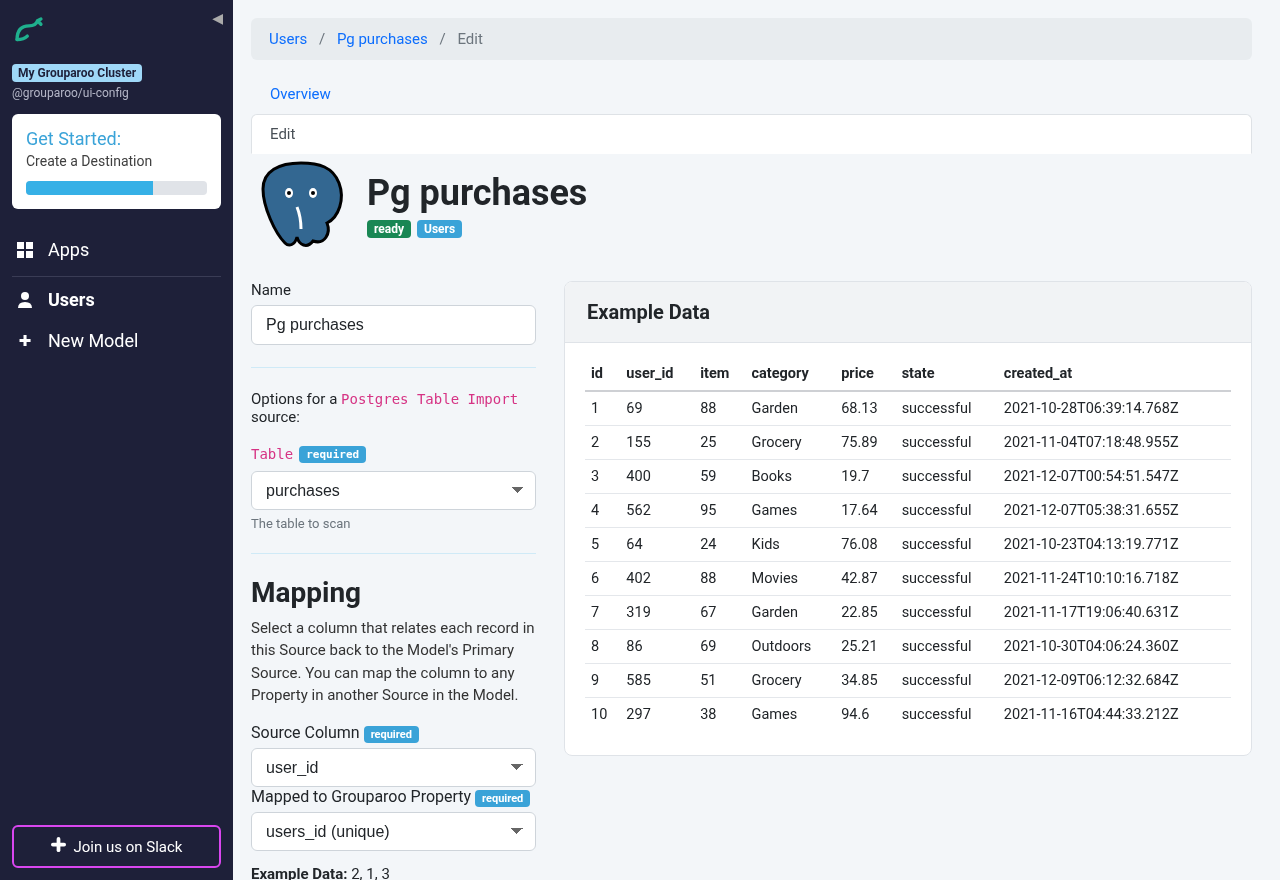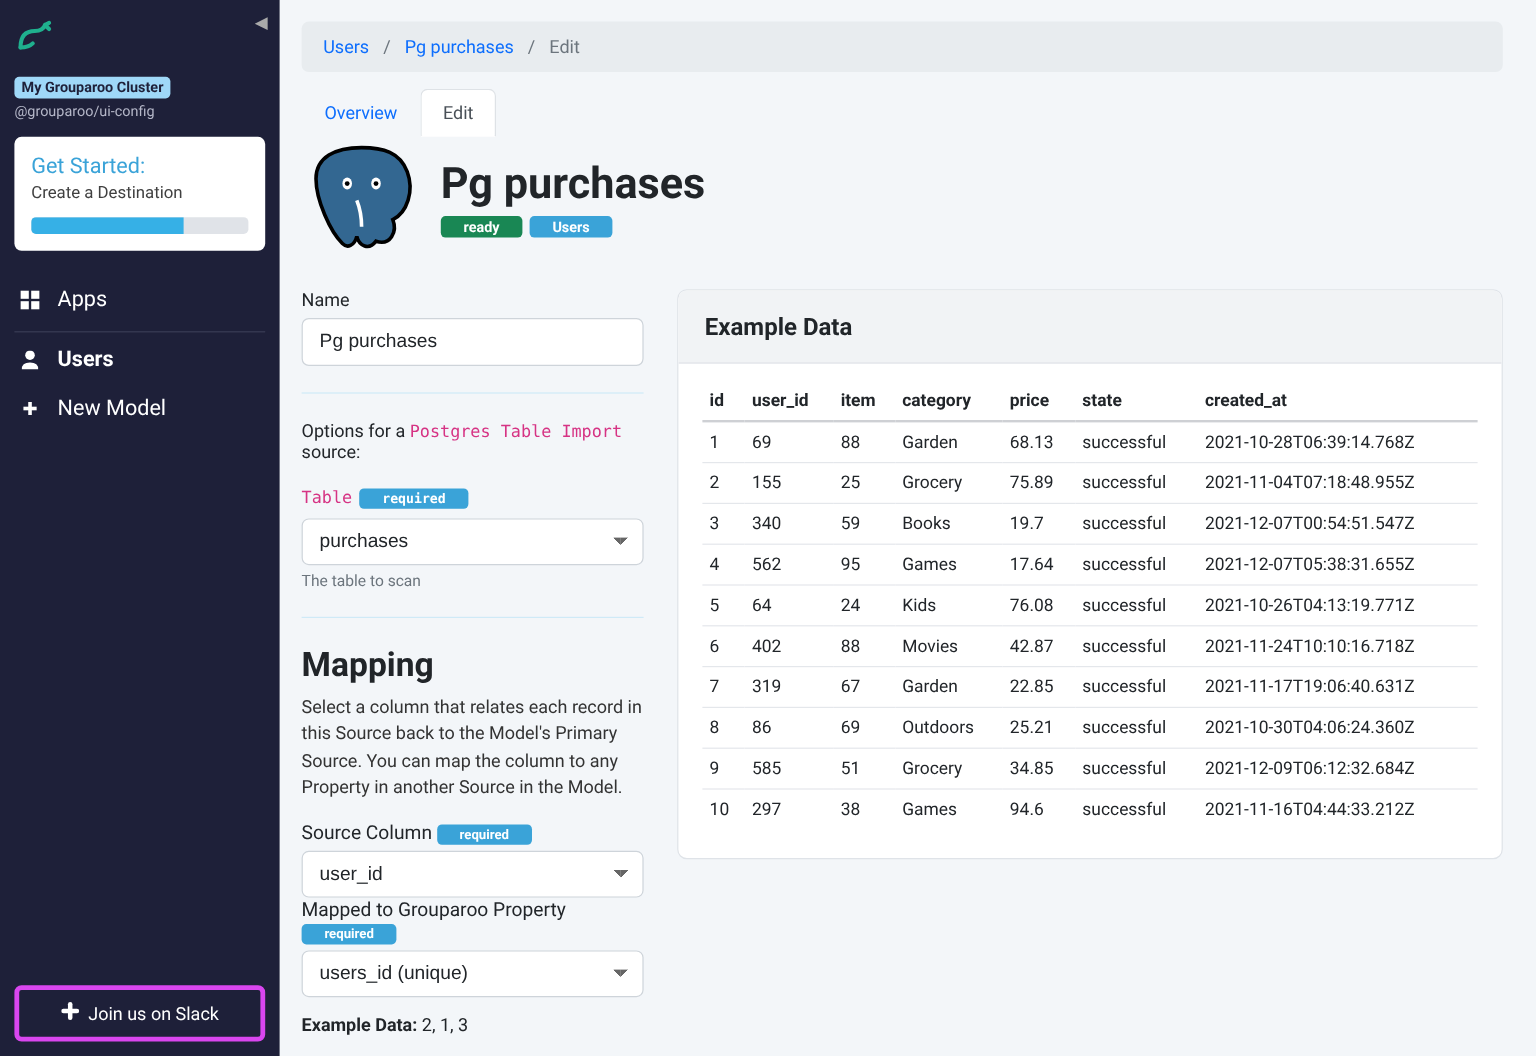--- a/index.html
+++ b/index.html
@@ -16,44 +16,44 @@
   .get-started { background: #fff; color: #212529; border-radius: 6px; padding: 14px; margin-top: 14px; }
   .get-started-title { color: #3aa3d8; font-size: 18px; margin-bottom: 4px; }
   .get-started-sub { font-size: 14px; margin-bottom: 12px; color: #404040; }
   .progress { height: 14px; background: #e0e3e8; border-radius: 4px; overflow: hidden; }
   .progress-fill { height: 100%; background: #36b0e6; width: 70%; }
   .nav { margin-top: 20px; }
   .nav-item { display: flex; align-items: center; gap: 14px; padding: 10px 4px; font-size: 18px; cursor: pointer; }
   .nav-item.active { font-weight: 700; }
   .nav-divider { border: none; border-top: 1px solid #3a3c55; margin: 6px 0 2px 0; }
   .nav-icon { width: 18px; display: inline-flex; justify-content: center; font-size: 15px; }
-  .slack-btn { margin-top: auto; border: 4px solid #d946ef; border-radius: 6px; padding: 10px; text-align: center; cursor: pointer; display: flex; align-items: center; justify-content: center; gap: 8px; font-size: 15px; }
+  .slack-btn { margin-top: auto; border: 2px solid #d946ef; border-radius: 6px; padding: 10px; text-align: center; cursor: pointer; display: flex; align-items: center; justify-content: center; gap: 8px; font-size: 15px; }
 
   
   .main { flex: 1; padding: 18px 28px 30px 18px; overflow-y: auto; }
   .breadcrumb-bar { background: #e8ecef; border-radius: 6px; padding: 12px 18px; font-size: 15px; }
   .breadcrumb-bar a { color: #0d6efd; text-decoration: none; cursor: pointer; }
   .breadcrumb-bar .sep { color: #6c757d; margin: 0 8px; }
   .breadcrumb-bar .current { color: #6c757d; }
 
-  .tabs { margin-top: 14px; display: flex; border-bottom: 1px solid transparent; }
+  .tabs { margin-top: 14px; display: flex; border-bottom: 1px solid transparent; flex-direction: column; }
   .tab { padding: 10px 18px; font-size: 15px; cursor: pointer; border: 1px solid transparent; border-radius: 6px 6px 0 0; color: #0d6efd; }
   .tab.active { color: #495057; background: #fff; border-color: #dee2e6; border-bottom-color: #fff; }
 
   .content-row { display: flex; gap: 28px; margin-top: 26px; align-items: flex-start; }
   .content-left { flex: 1; min-width: 0; }
   .content-right { width: 688px; }
 
   .page-header { display: flex; align-items: center; gap: 16px; margin-bottom: 18px; }
   .page-icon { width: 100px; height: 100px; display: flex; align-items: center; justify-content: center; }
   .page-icon svg { width: 100px; height: 100px; }
   .page-title-wrap { display: flex; flex-direction: column; gap: 6px; }
   .page-title { font-size: 36px; font-weight: 700; }
   .badges { display: flex; gap: 6px; }
-  .badge { font-size: 12px; font-weight: 700; padding: 2px 19px; border-radius: 4px; color: #fff; }
+  .badge { font-size: 12px; font-weight: 700; padding: 2px 7px; border-radius: 4px; color: #fff; }
   .badge.ready { background: #198754; }
   .badge.users { background: #3aa3d8; }
   .badge.required { background: #3aa3d8; font-size: 11px; }
 
   .form-label { font-size: 15px; margin-bottom: 6px; display: block; color: #212529; }
   .form-control, .form-select { width: 100%; padding: 10px 14px; font-size: 16px; border: 1px solid #ced4da; border-radius: 6px; background: #fff; color: #212529; }
   .form-select { appearance: none; background-image: linear-gradient(45deg, transparent 50%, #666 50%), linear-gradient(135deg, #666 50%, transparent 50%); background-position: calc(100% - 18px) 50%, calc(100% - 12px) 50%; background-size: 6px 6px, 6px 6px; background-repeat: no-repeat; padding-right: 36px; cursor: pointer; }
   .hr-light { border: none; border-top: 1px solid #cfeaf7; margin: 22px 0; }
   .options-label { font-size: 15px; }
   .code-red { font-family: SFMono-Regular, Menlo, Monaco, monospace; color: #d63384; font-size: 14px; }
@@ -251,21 +251,21 @@
                     <td>2</td>
                     <td>155</td>
                     <td>25</td>
                     <td>Grocery</td>
                     <td>75.89</td>
                     <td>successful</td>
                     <td>2021-11-04T07:18:48.955Z</td>
                   </tr>
                   <tr>
                     <td>3</td>
-                    <td>340</td>
+                    <td>400</td>
                     <td>59</td>
                     <td>Books</td>
                     <td>19.7</td>
                     <td>successful</td>
                     <td>2021-12-07T00:54:51.547Z</td>
                   </tr>
                   <tr>
                     <td>4</td>
                     <td>562</td>
                     <td>95</td>
@@ -274,21 +274,21 @@
                     <td>successful</td>
                     <td>2021-12-07T05:38:31.655Z</td>
                   </tr>
                   <tr>
                     <td>5</td>
                     <td>64</td>
                     <td>24</td>
                     <td>Kids</td>
                     <td>76.08</td>
                     <td>successful</td>
-                    <td>2021-10-26T04:13:19.771Z</td>
+                    <td>2021-10-23T04:13:19.771Z</td>
                   </tr>
                   <tr>
                     <td>6</td>
                     <td>402</td>
                     <td>88</td>
                     <td>Movies</td>
                     <td>42.87</td>
                     <td>successful</td>
                     <td>2021-11-24T10:10:16.718Z</td>
                   </tr>

